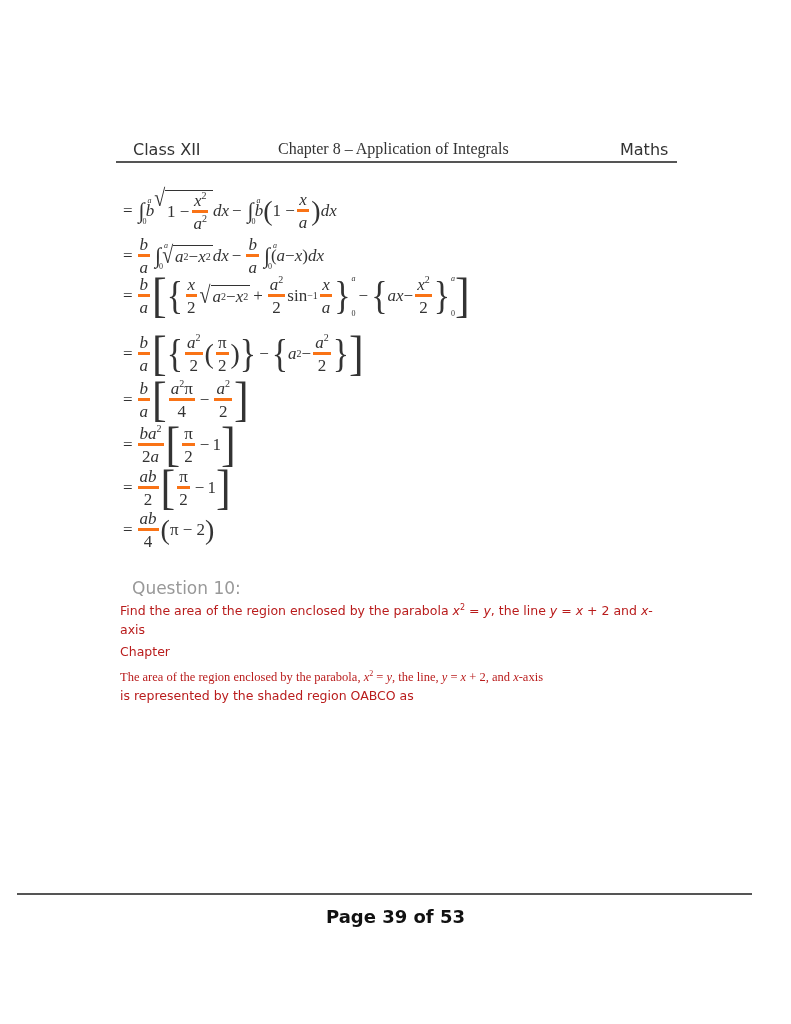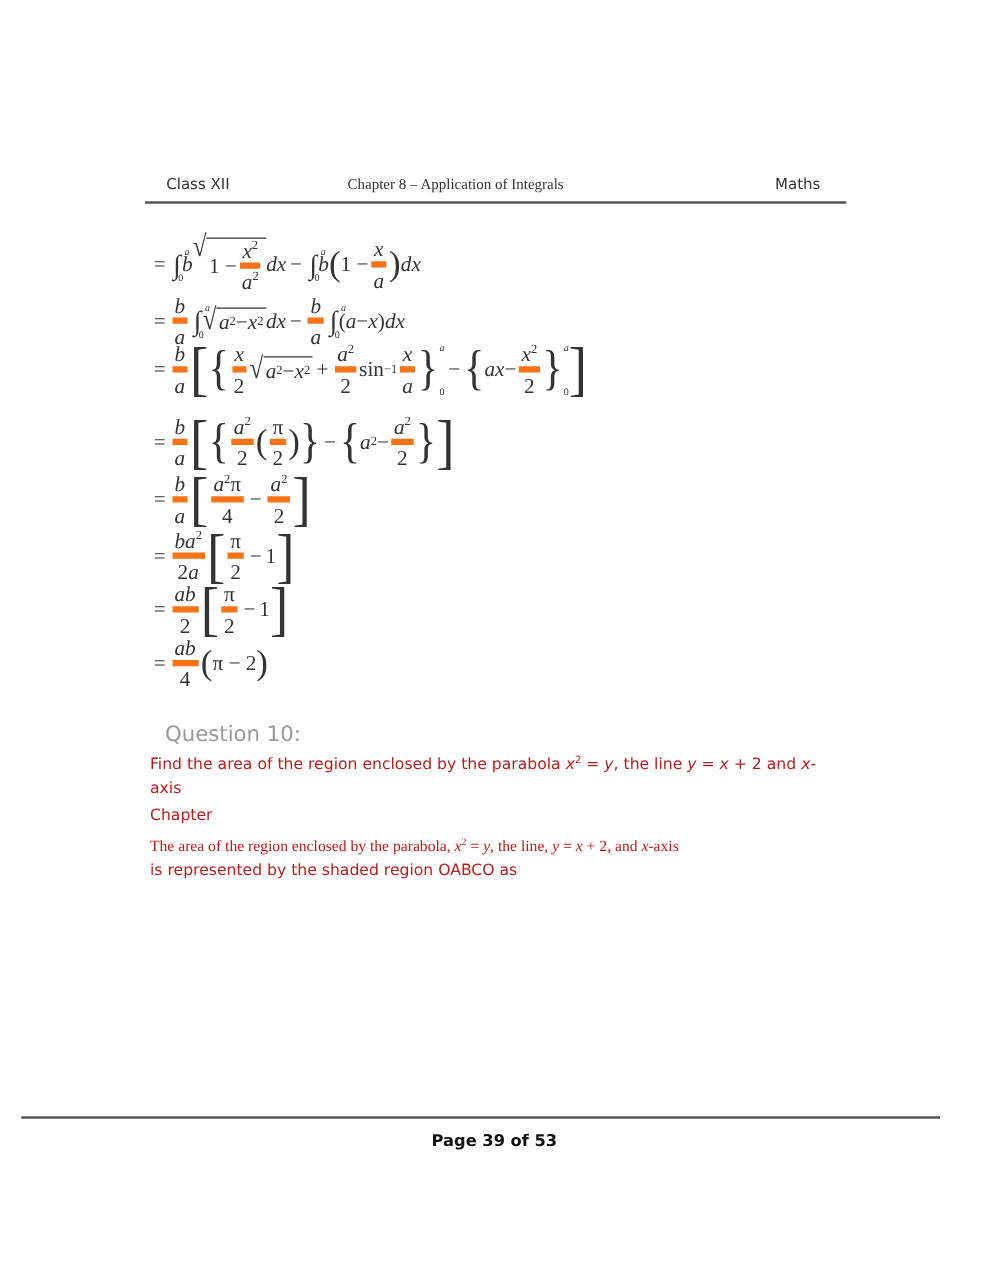--- a/index.html
+++ b/index.html
@@ -1,33 +1,33 @@
 <!DOCTYPE html>
 <html><head>
   <meta charset="utf-8">
   <style>
     html, body { margin: 0; padding: 0; background: #fff; }
     body { width: 791px; height: 1024px; position: relative; overflow: hidden; color: #222; }
 
     
-    .hdr { position: absolute; top: 140px; font-family: "DejaVu Sans", sans-serif; font-size: 12px; color: #333; }
+    .hdr { position: absolute; top: 140px; font-family: "DejaVu Sans", sans-serif; font-size: 16px; color: #333; }
     .hdr-left { left: 133px; }
     .hdr-mid { left: 278px; font-family: Liberation Serif, serif; }
     .hdr-right { left: 620px; }
     .hdr-rule { position: absolute; left: 116px; top: 161px; width: 561px; height: 2px; background: #555; }
 
     
     .ftr-rule { position: absolute; left: 17px; top: 893px; width: 735px; height: 2px; background: #555; }
-    .ftr-text { position: absolute; top: 906px; left: 0; width: 791px; text-align: center; font-family: "DejaVu Sans", sans-serif; font-weight: bold; font-size: 13px; color: #111; }
+    .ftr-text { position: absolute; top: 906px; left: 0; width: 791px; text-align: center; font-family: "DejaVu Sans", sans-serif; font-weight: bold; font-size: 18px; color: #111; }
 
     
     .eq { position: absolute; left: 120px; font-family: "Liberation Serif", serif; font-size: 17px; color: #333; display: flex; align-items: center; white-space: nowrap; }
     .eq i { font-style: italic; }
     .frac { display: inline-flex; flex-direction: column; align-items: center; vertical-align: middle; margin: 0 2px; line-height: 1; }
-    .frac .num { padding: 0 2px 1px; border-bottom: 5px solid #f97316; }
+    .frac .num { padding: 0 2px 1px; border-bottom: 3px solid #f97316; }
     .frac .den { padding: 2px 2px 0; }
     .sup { font-size: 10px; vertical-align: super; line-height: 0; }
     .int { font-size: 22px; position: relative; margin: 0 1px 0 3px; font-style: normal; }
     .int .lim-u { position: absolute; font-size: 8px; top: -2px; left: 9px; font-style: italic; }
     .int .lim-l { position: absolute; font-size: 8px; bottom: -2px; left: 4px; }
     .rad { display: inline-flex; align-items: stretch; }
     .rad .sym { font-size: 20px; line-height: 1; transform: scaleY(1.2); }
     .rad .body { border-top: 1px solid #333; padding: 1px 2px 0; display: inline-flex; align-items: center; }
     .big { font-size: 34px; line-height: 1; font-weight: 200; transform: scaleY(1.15); display: inline-block; }
     .bigger { font-size: 44px; line-height: 1; font-weight: 200; transform: scaleY(1.1); display: inline-block; }

